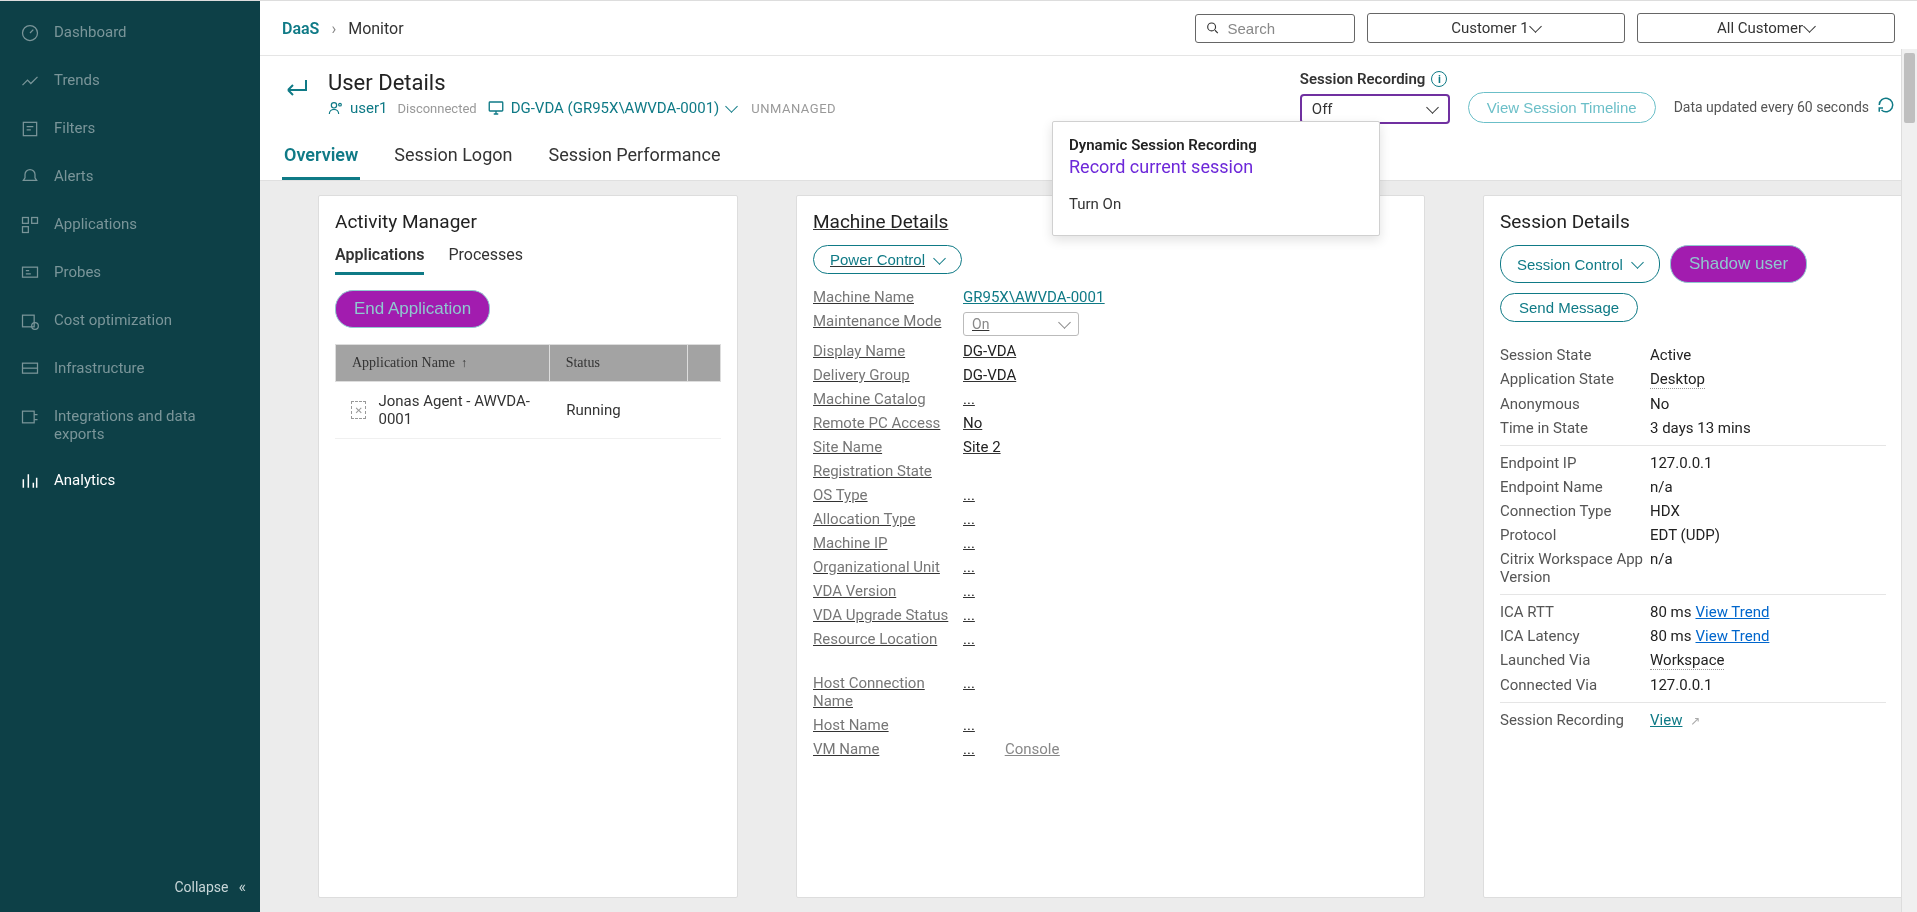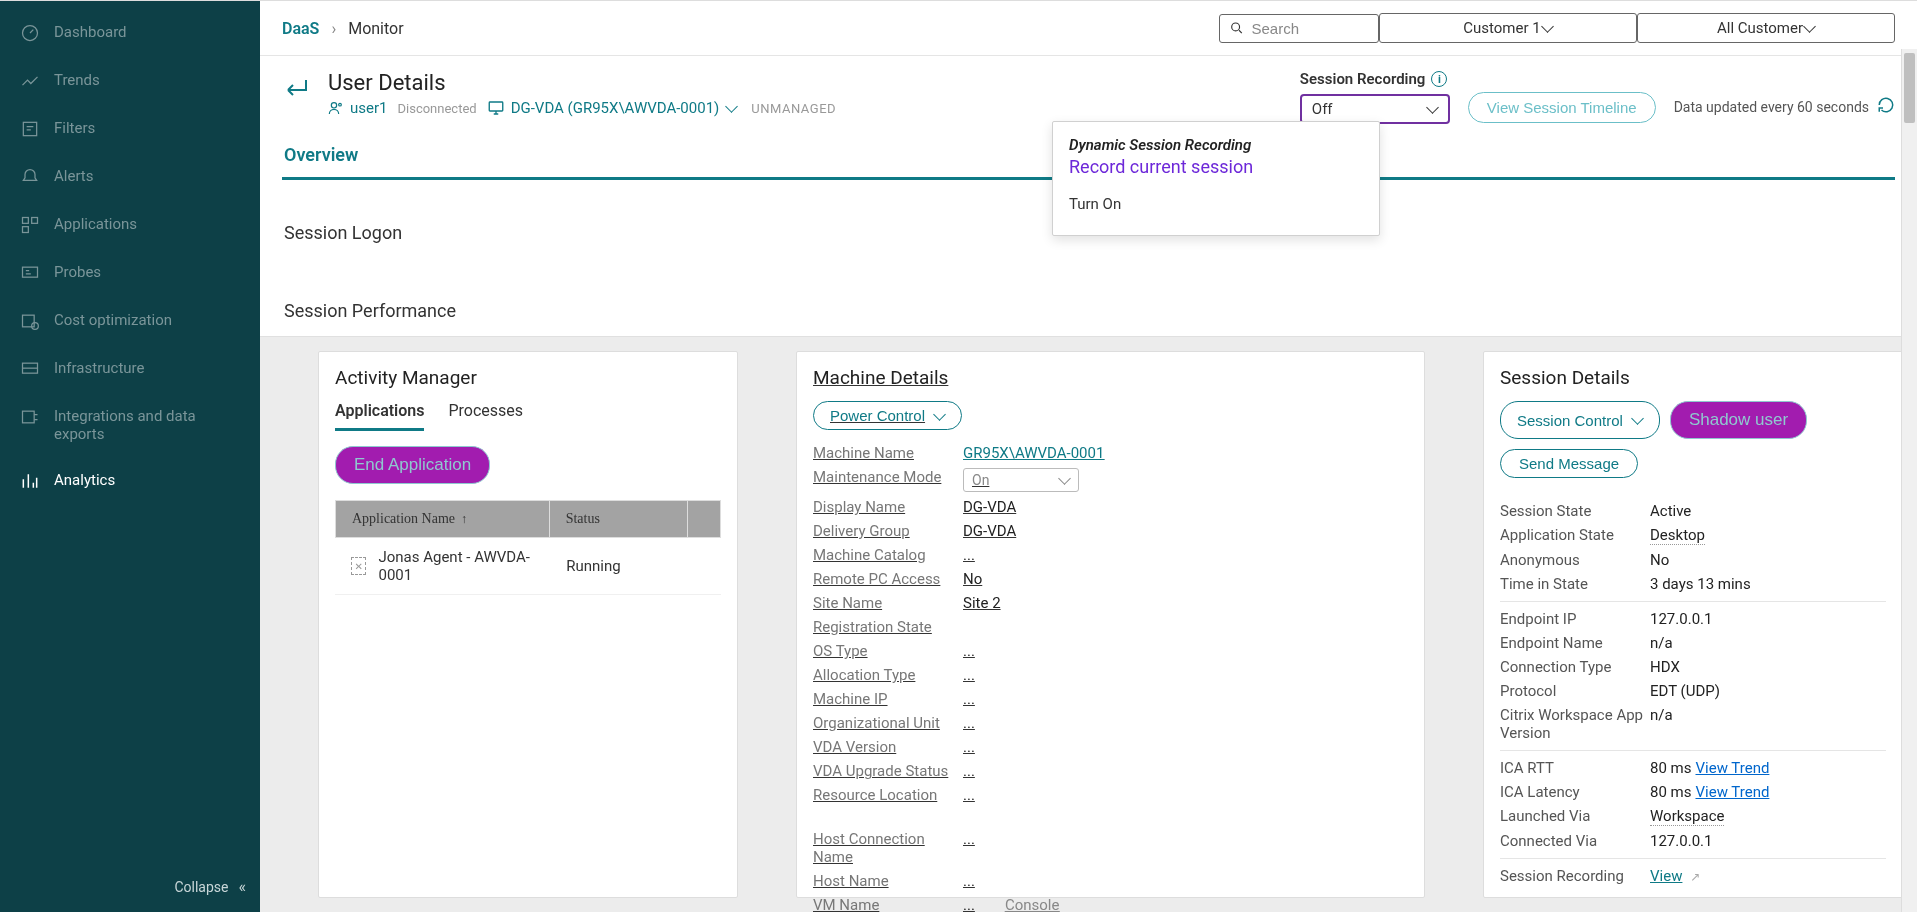--- a/index.html
+++ b/index.html
@@ -49,20 +49,21 @@
     color: #c8d6d8;
   }
   .chev-left { font-size: 16px; letter-spacing: -6px; }
   
   .main { flex: 1; display: flex; flex-direction: column; background: #fff; position: relative;}
   
   .topbar {
     display: flex;
     align-items: center;
     padding: 12px 22px;
+    gap: 12px;
     border-bottom: 1px solid #e5e5e5;
   }
   .breadcrumbs { display: flex; align-items: center; gap: 12px; font-size: 16px; }
   .bc-root { color: #0f7a86; font-weight: 600; cursor: pointer; }
   .bc-sep { color: #888; }
   .bc-leaf { color: #333; }
   .top-spacer { flex: 1; }
   .search-box {
     display: flex; align-items: center;
     border: 1px solid #666; border-radius: 3px;
@@ -128,28 +129,27 @@
     left: 792px;
     width: 328px;
     background: #fff;
     border: 1px solid #d0d0d0;
     border-radius: 2px;
     box-shadow: 0 4px 12px rgba(0,0,0,0.12);
     z-index: 100;
     padding-bottom: 8px;
   }
   .dropdown-header { padding: 14px 16px 4px 16px; }
-  .dropdown-title { font-weight: 600; font-size: 15px; color: #222; font-style: italic;}
+  .dropdown-title { font-weight: 600; font-size: 15px; color: #222;}
   .dropdown-sub { font-size: 18px; color: #6d28d9; margin-top: 2px;}
   .dropdown-option { padding: 14px 16px; font-size: 15px; cursor: pointer;}
   
   .tabs {
     display: flex; gap: 32px; padding: 0 22px;
     border-bottom: 1px solid #e0e0e0;
-    flex-direction: column;
   }
   .tab {
     padding: 10px 2px 12px 2px; font-size: 18px; color: #333; cursor: pointer;
     border-bottom: 3px solid transparent;
   }
   .tab.active { color: #0f7a86; font-weight: 600; border-bottom-color: #0f7a86;}
   
   .content {
     flex: 1;
     background: #ececec;

